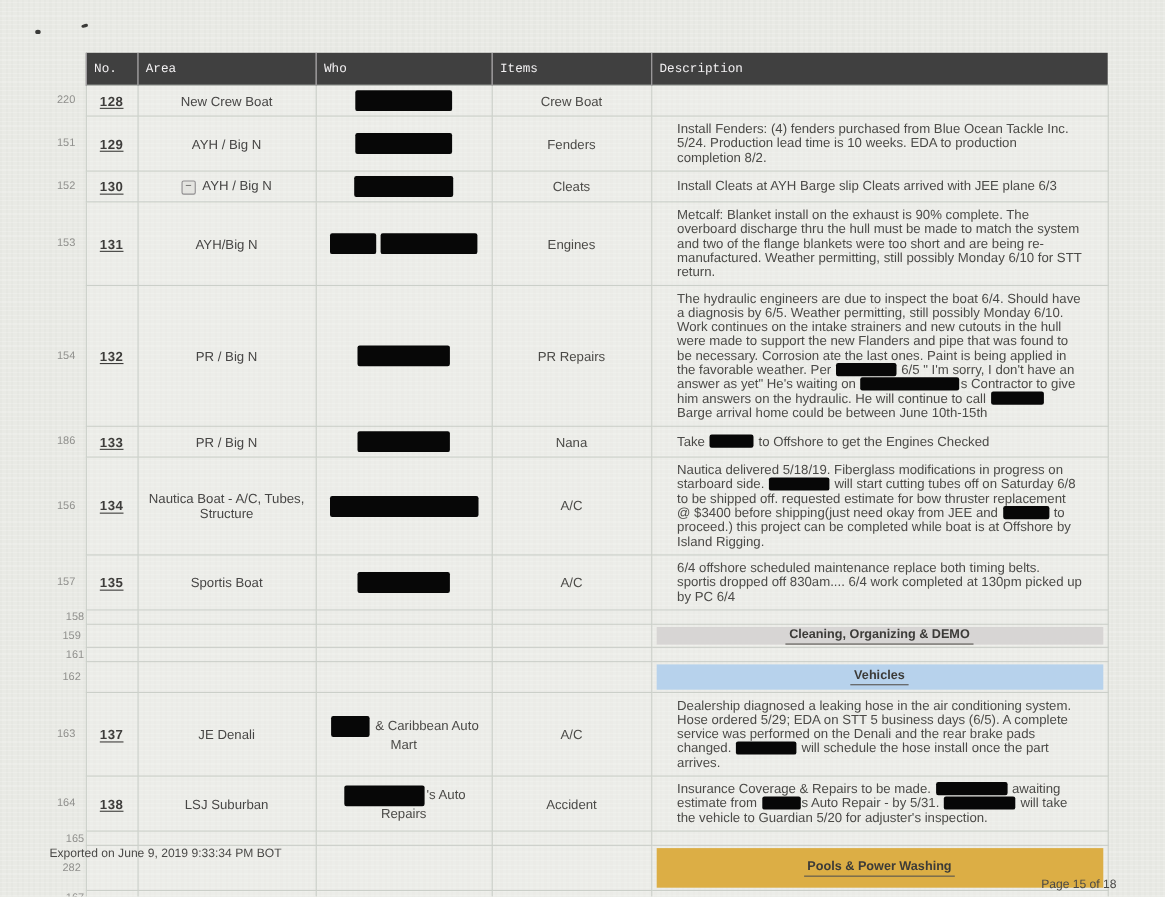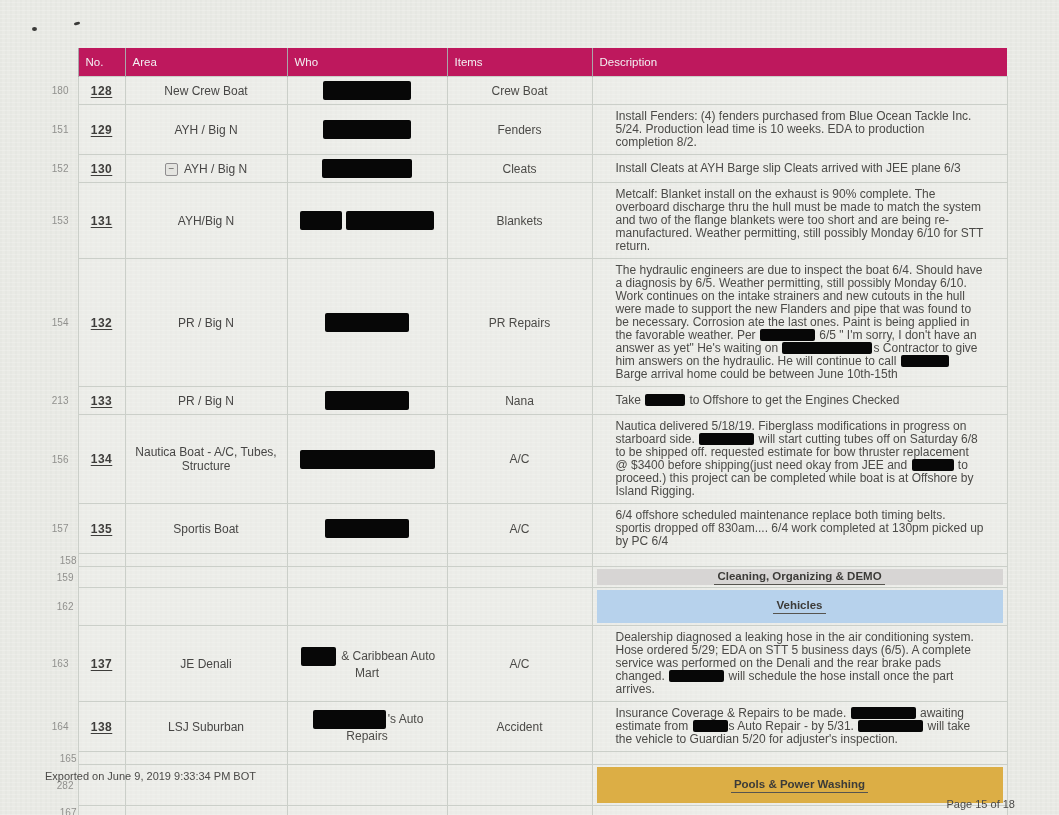--- a/index.html
+++ b/index.html
@@ -17,22 +17,22 @@
 
   table{
     position:absolute;left:40px;top:48px;
     border-collapse:collapse;table-layout:fixed;
     font-size:12px;color:#4b4a47;
   }
   col.w-gutter{width:38px;} col.w-no{width:47px;} col.w-area{width:162px;}
   col.w-who{width:160px;} col.w-items{width:145px;} col.w-desc{width:415px;}
 
   th.h{
-    background:#be185d;color:#f3f1f3;font-weight:400;font-size:11.5px;
-    text-align:left;padding:8px 7px;border-left:1px solid #aaa7aa;
+    background:#404040;color:#f3f1f3;font-weight:400;font-size:11.5px;
+    text-align:left;padding:8px 7px;border-left:1px solid #aaa7aa;font-family:Liberation Mono, monospace;
   }
   th.h:first-of-type{border-left:none;}
   th.gutter,td.gutter{
     border:none;background:transparent;text-align:right;
     color:#90908d;font-size:10px;padding:0 9px 0 0;font-weight:400;
   }
   td{border:1px solid #cbcfc9;padding:4px 6px;vertical-align:middle;background:rgba(243,244,240,.35);}
   tr.spacer td{height:10px;padding:1px;}
   .c-no,.c-area,.c-who,.c-items{text-align:center;}
   .c-desc{text-align:left;line-height:13px;padding:5px 23px;}
@@ -45,21 +45,21 @@
   .redact{display:inline-block;background:#070707;border-radius:2px;vertical-align:middle;}
   .c-who .redact{height:19px;margin:0 2px;}
   .c-desc .redact{height:12px;vertical-align:-2px;margin:0 1px;}
   .collapse{
     display:inline-block;width:11px;height:11px;border:1px solid #8f8d8f;background:#e4e4e0;
     color:#5a5a57;font-size:10px;line-height:9px;text-align:center;margin-right:6px;
     vertical-align:1px;border-radius:2px;
   }
   .band{display:flex;align-items:center;justify-content:center;}
   .band-gray{height:16px;text-align:right;}
-  .band-blue{height:33px;}
+  .band-blue{height:23px;}
   .band-gold{height:36px;}
   .band-label{
     font-weight:700;font-size:11.5px;color:#3c3b38;
     border-bottom:1.5px solid #56544f;padding:0 3px 1px;
   }
   .footer-left{position:absolute;left:45px;top:770px;font-size:11px;color:#4a4947;}
   .footer-right{position:absolute;right:44px;top:798px;font-size:11px;color:#4a4947;}
 </style>
 </head>
 <body>
@@ -81,21 +81,21 @@
       <th class="gutter"></th>
     <th class="h">No.</th>
         <th class="h">Area</th>
         <th class="h">Who</th>
         <th class="h">Items</th>
         <th class="h">Description</th>
       </tr>
   </thead>
   <tbody id="table-body">
       <tr>
-        <td class="gutter">180</td>
+        <td class="gutter">220</td>
         <td class="c-no"><span class="no-link">128</span></td>
         <td class="c-area"><span class="area-text">New Crew Boat</span></td>
         <td class="c-who"><span class="redact" style="width: 88px;"></span></td>
         <td class="c-items">Crew Boat</td>
         <td class="c-desc"></td>
       </tr>
       <tr>
         <td class="gutter">151</td>
         <td class="c-no"><span class="no-link">129</span></td>
         <td class="c-area"><span class="area-text">AYH / Big N</span></td>
@@ -109,33 +109,33 @@
         <td class="c-area"><span class="collapse">−</span><span class="area-text">AYH / Big N</span></td>
         <td class="c-who"><span class="redact" style="width: 90px;"></span></td>
         <td class="c-items">Cleats</td>
         <td class="c-desc"><span>Install Cleats at AYH Barge slip Cleats arrived with JEE plane 6/3</span></td>
       </tr>
       <tr>
         <td class="gutter">153</td>
         <td class="c-no"><span class="no-link">131</span></td>
         <td class="c-area"><span class="area-text">AYH/Big N</span></td>
         <td class="c-who"><span class="redact" style="width: 42px;"></span><span class="redact" style="width: 88px;"></span></td>
-        <td class="c-items">Blankets</td>
+        <td class="c-items">Engines</td>
         <td class="c-desc"><span>Metcalf: Blanket install on the exhaust is 90% complete. The overboard discharge thru the hull must be made to match the system and two of the flange blankets were too short and are being re-manufactured. Weather permitting, still possibly Monday 6/10 for STT return.</span></td>
       </tr>
       <tr>
         <td class="gutter">154</td>
         <td class="c-no"><span class="no-link">132</span></td>
         <td class="c-area"><span class="area-text">PR / Big N</span></td>
         <td class="c-who"><span class="redact" style="width: 84px;"></span></td>
         <td class="c-items">PR Repairs</td>
         <td class="c-desc"><span>The hydraulic engineers are due to inspect the boat 6/4. Should have a diagnosis by 6/5.  Weather permitting, still possibly Monday 6/10. Work continues on the intake strainers and new cutouts in the hull were made to support the new Flanders and pipe that was found to be necessary. Corrosion ate the last ones. Paint is being applied in the favorable weather. Per </span><span class="redact" style="width: 55px;"></span><span> 6/5 " I'm sorry, I don't have an answer as yet" He's waiting on </span><span class="redact" style="width: 90px;"></span><span>s Contractor to give him answers on the hydraulic. He will continue to call </span><span class="redact" style="width: 48px;"></span><span>  Barge arrival home could be between June 10th-15th</span></td>
       </tr>
       <tr>
-        <td class="gutter">213</td>
+        <td class="gutter">186</td>
         <td class="c-no"><span class="no-link">133</span></td>
         <td class="c-area"><span class="area-text">PR / Big N</span></td>
         <td class="c-who"><span class="redact" style="width: 84px;"></span></td>
         <td class="c-items">Nana</td>
         <td class="c-desc"><span>Take </span><span class="redact" style="width: 40px;"></span><span> to Offshore to get the Engines Checked</span></td>
       </tr>
       <tr>
         <td class="gutter">156</td>
         <td class="c-no"><span class="no-link">134</span></td>
         <td class="c-area"><span class="area-text">Nautica Boat - A/C, Tubes, Structure</span></td>
@@ -164,20 +164,28 @@
         <td class="c-no"></td>
         <td class="c-area"></td>
         <td class="c-who"></td>
         <td class="c-items"></td>
         <td class="c-desc">
           <div class="band band-gray" style="background: rgb(215, 213, 212);">
             <span class="band-label">Cleaning, Organizing &amp; DEMO</span>
           </div>
         </td>
       </tr>
+      <tr class="spacer">
+        <td class="gutter">161</td>
+        <td class="c-no"></td>
+        <td class="c-area"></td>
+        <td class="c-who"></td>
+        <td class="c-items"></td>
+        <td class="c-desc"></td>
+      </tr>
       <tr class="sec">
         <td class="gutter">162</td>
         <td class="c-no"></td>
         <td class="c-area"></td>
         <td class="c-who"></td>
         <td class="c-items"></td>
         <td class="c-desc">
           <div class="band band-blue" style="background: rgb(183, 210, 236);">
             <span class="band-label">Vehicles</span>
           </div>

